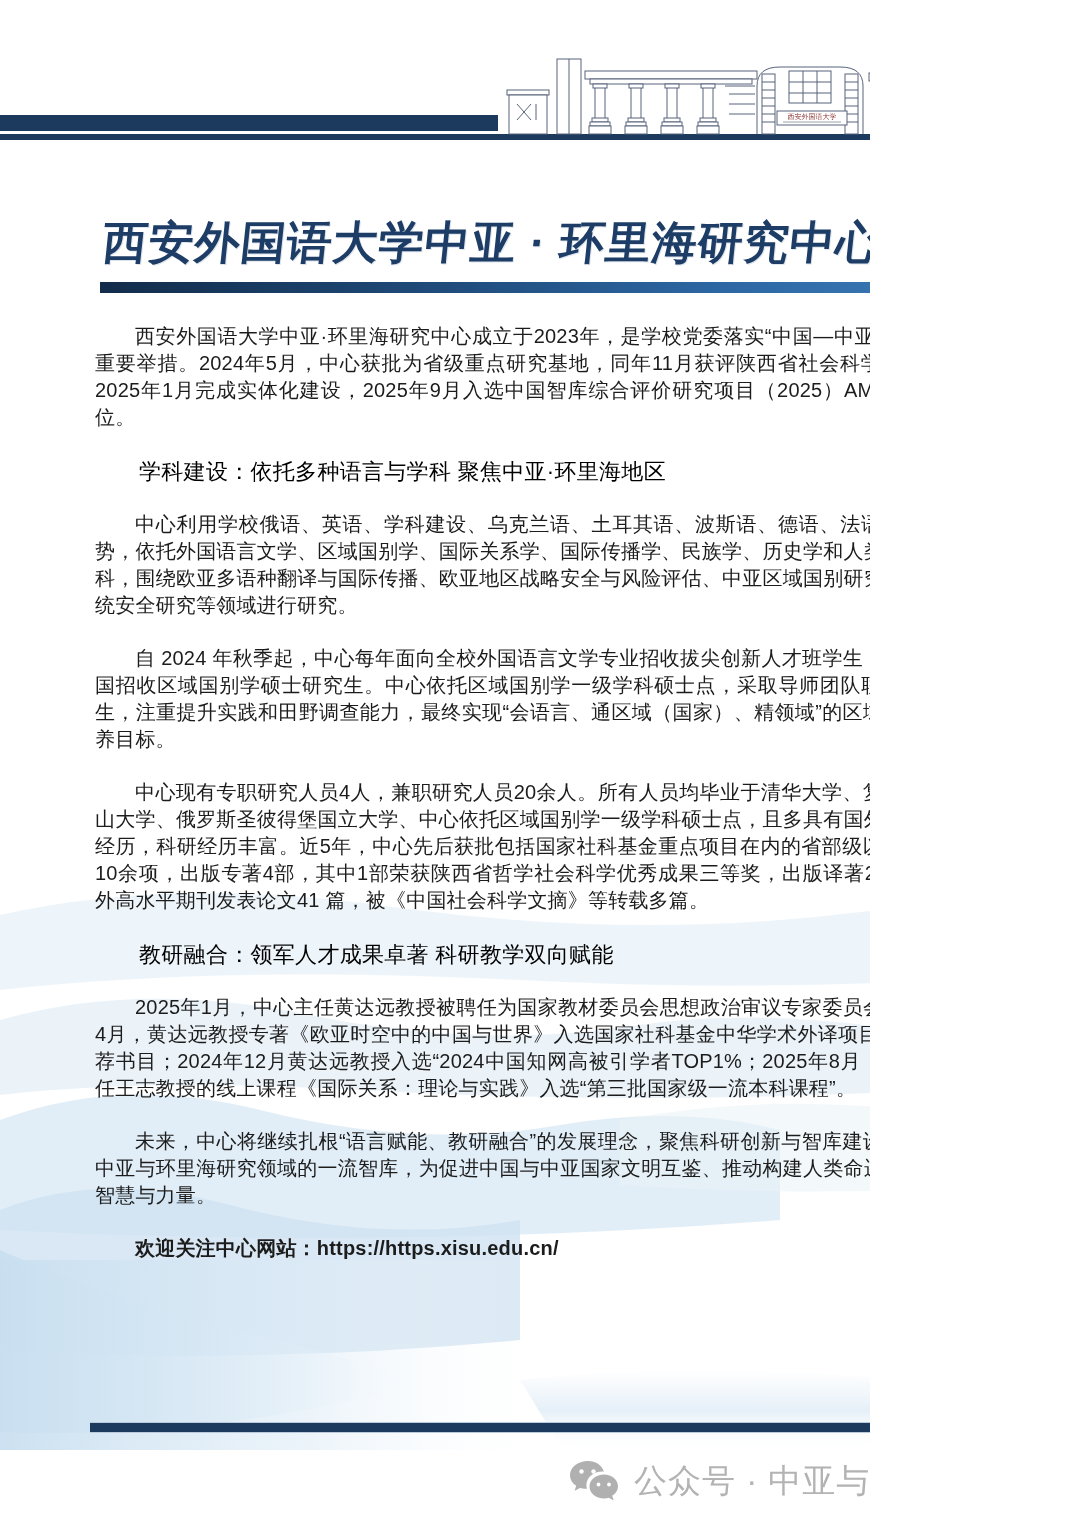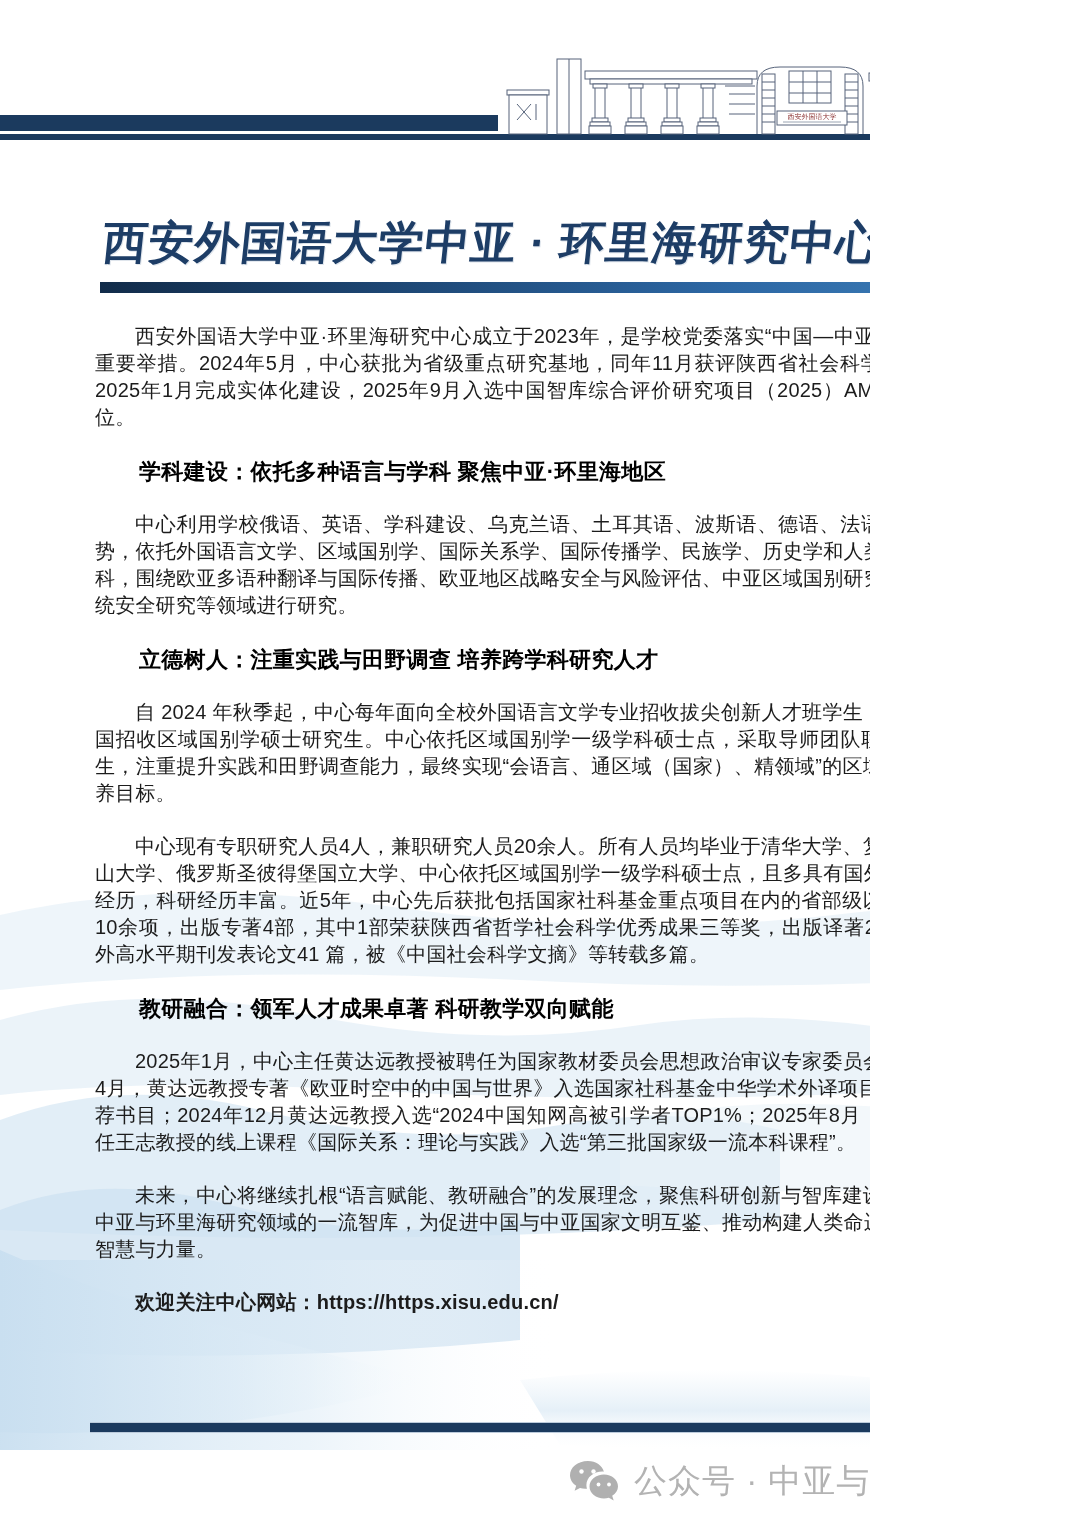--- a/index.html
+++ b/index.html
@@ -32,21 +32,21 @@
   }
   
   .content{position:absolute;left:95px;top:323px;width:890px;z-index:2;}
   .content p{
     margin:0 0 26px 0;
     font-size:20px;line-height:27px;letter-spacing:0.2px;
     text-align:justify;text-indent:2em;color:#1c1c1c;
   }
   .content h3{
     margin:27px 0 26px 0;
-    font-size:22px;line-height:27px;font-weight:700;color:#000;
+    font-size:22px;line-height:27px;font-weight:400;color:#000;
     text-indent:2em;letter-spacing:0.3px;
   }
   .site-line{font-weight:700;color:#000;}
   .site-line .url{font-weight:700;}
   
   .footer-rule{
     position:absolute;left:90px;top:1422px;width:900px;height:9px;
     background:#1b3a5e;border-top:1px solid #bccbdb;border-bottom:1px solid #bccbdb;z-index:2;
   }
   .footer-rule-right{position:absolute;left:988px;top:1448px;width:92px;height:5px;background:#1b3a5e;z-index:2;}
@@ -183,21 +183,20 @@
     <h1 class="title">西安外国语大学中亚 · 环里海研究中心简介</h1>
     <div class="title-underline"></div>
   </div>
 
   <div class="content">
     <p>西安外国语大学中亚·环里海研究中心成立于2023年，是学校党委落实“中国—中亚峰会”精神的重要举措。2024年5月，中心获批为省级重点研究基地，同年11月获评陕西省社会科学高端智库，2025年1月完成实体化建设，2025年9月入选中国智库综合评价研究项目（2025）AMI智库入库单位。</p>
 
     <h3>学科建设：依托多种语言与学科  聚焦中亚·环里海地区</h3>
     <p>中心利用学校俄语、英语、学科建设、乌克兰语、土耳其语、波斯语、德语、法语等多语种优势，依托外国语言文学、区域国别学、国际关系学、国际传播学、民族学、历史学和人类学等多种学科，围绕欧亚多语种翻译与国际传播、欧亚地区战略安全与风险评估、中亚区域国别研究、中亚非传统安全研究等领域进行研究。</p>
 
-    <h3>立德树人：注重实践与田野调查  培养跨学科研究人才</h3>
     <p>自 2024 年秋季起，中心每年面向全校外国语言文学专业招收拔尖创新人才班学生，同时面向全国招收区域国别学硕士研究生。中心依托区域国别学一级学科硕士点，采取导师团队联合培养研究生，注重提升实践和田野调查能力，最终实现“会语言、通区域（国家）、精领域”的区域国别人才培养目标。</p>
 
     <p>中心现有专职研究人员4人，兼职研究人员20余人。所有人员均毕业于清华大学、复旦大学、中山大学、俄罗斯圣彼得堡国立大学、中心依托区域国别学一级学科硕士点，且多具有国外学习或访学经历，科研经历丰富。近5年，中心先后获批包括国家社科基金重点项目在内的省部级以上科研项目10余项，出版专著4部，其中1部荣获陕西省哲学社会科学优秀成果三等奖，出版译著2 部，在国内外高水平期刊发表论文41 篇，被《中国社会科学文摘》等转载多篇。</p>
 
     <h3>教研融合：领军人才成果卓著  科研教学双向赋能</h3>
     <p>2025年1月，中心主任黄达远教授被聘任为国家教材委员会思想政治审议专家委员会委员，同年4月，黄达远教授专著《欧亚时空中的中国与世界》入选国家社科基金中华学术外译项目2025年度推荐书目；2024年12月黄达远教授入选“2024中国知网高被引学者TOP1%；2025年8月，中心执行主任王志教授的线上课程《国际关系：理论与实践》入选“第三批国家级一流本科课程”。</p>
 
     <p>未来，中心将继续扎根“语言赋能、教研融合”的发展理念，聚焦科研创新与智库建设，矢志成为中亚与环里海研究领域的一流智库，为促进中国与中亚国家文明互鉴、推动构建人类命运共同体贡献智慧与力量。</p>
 
     <p class="site-line"><span>欢迎关注中心网站：</span><span class="url">https://https.xisu.edu.cn/</span></p>

